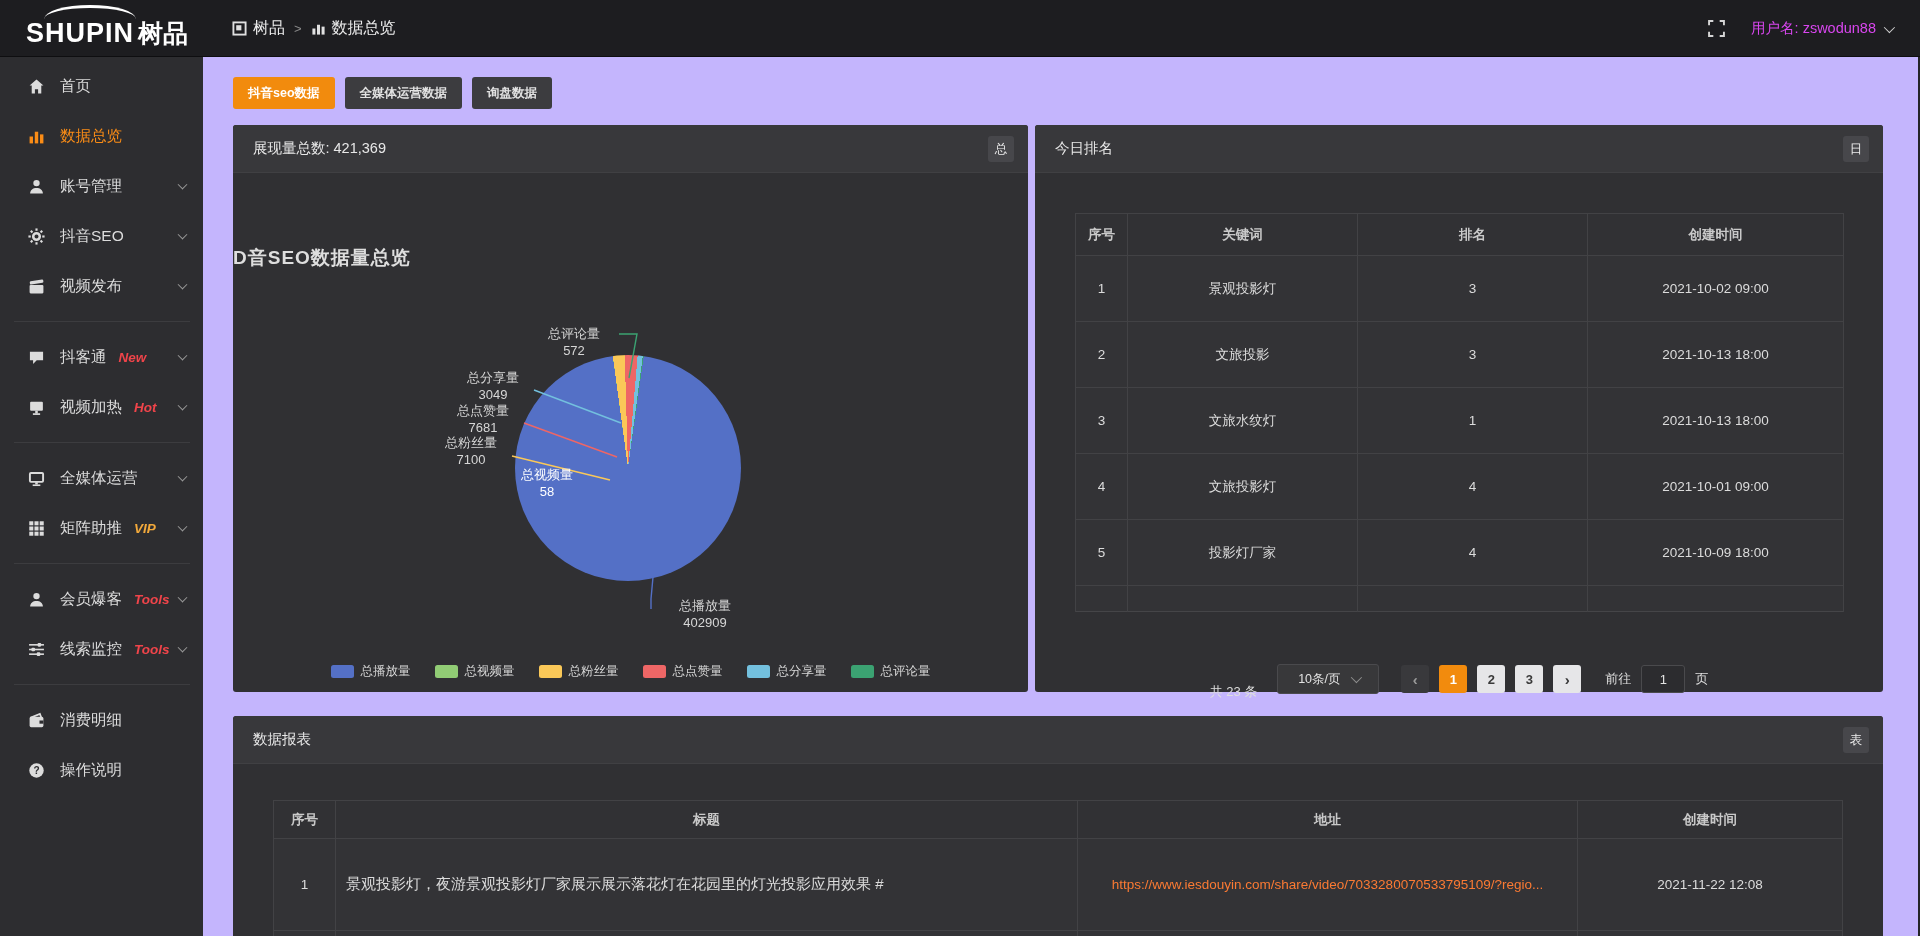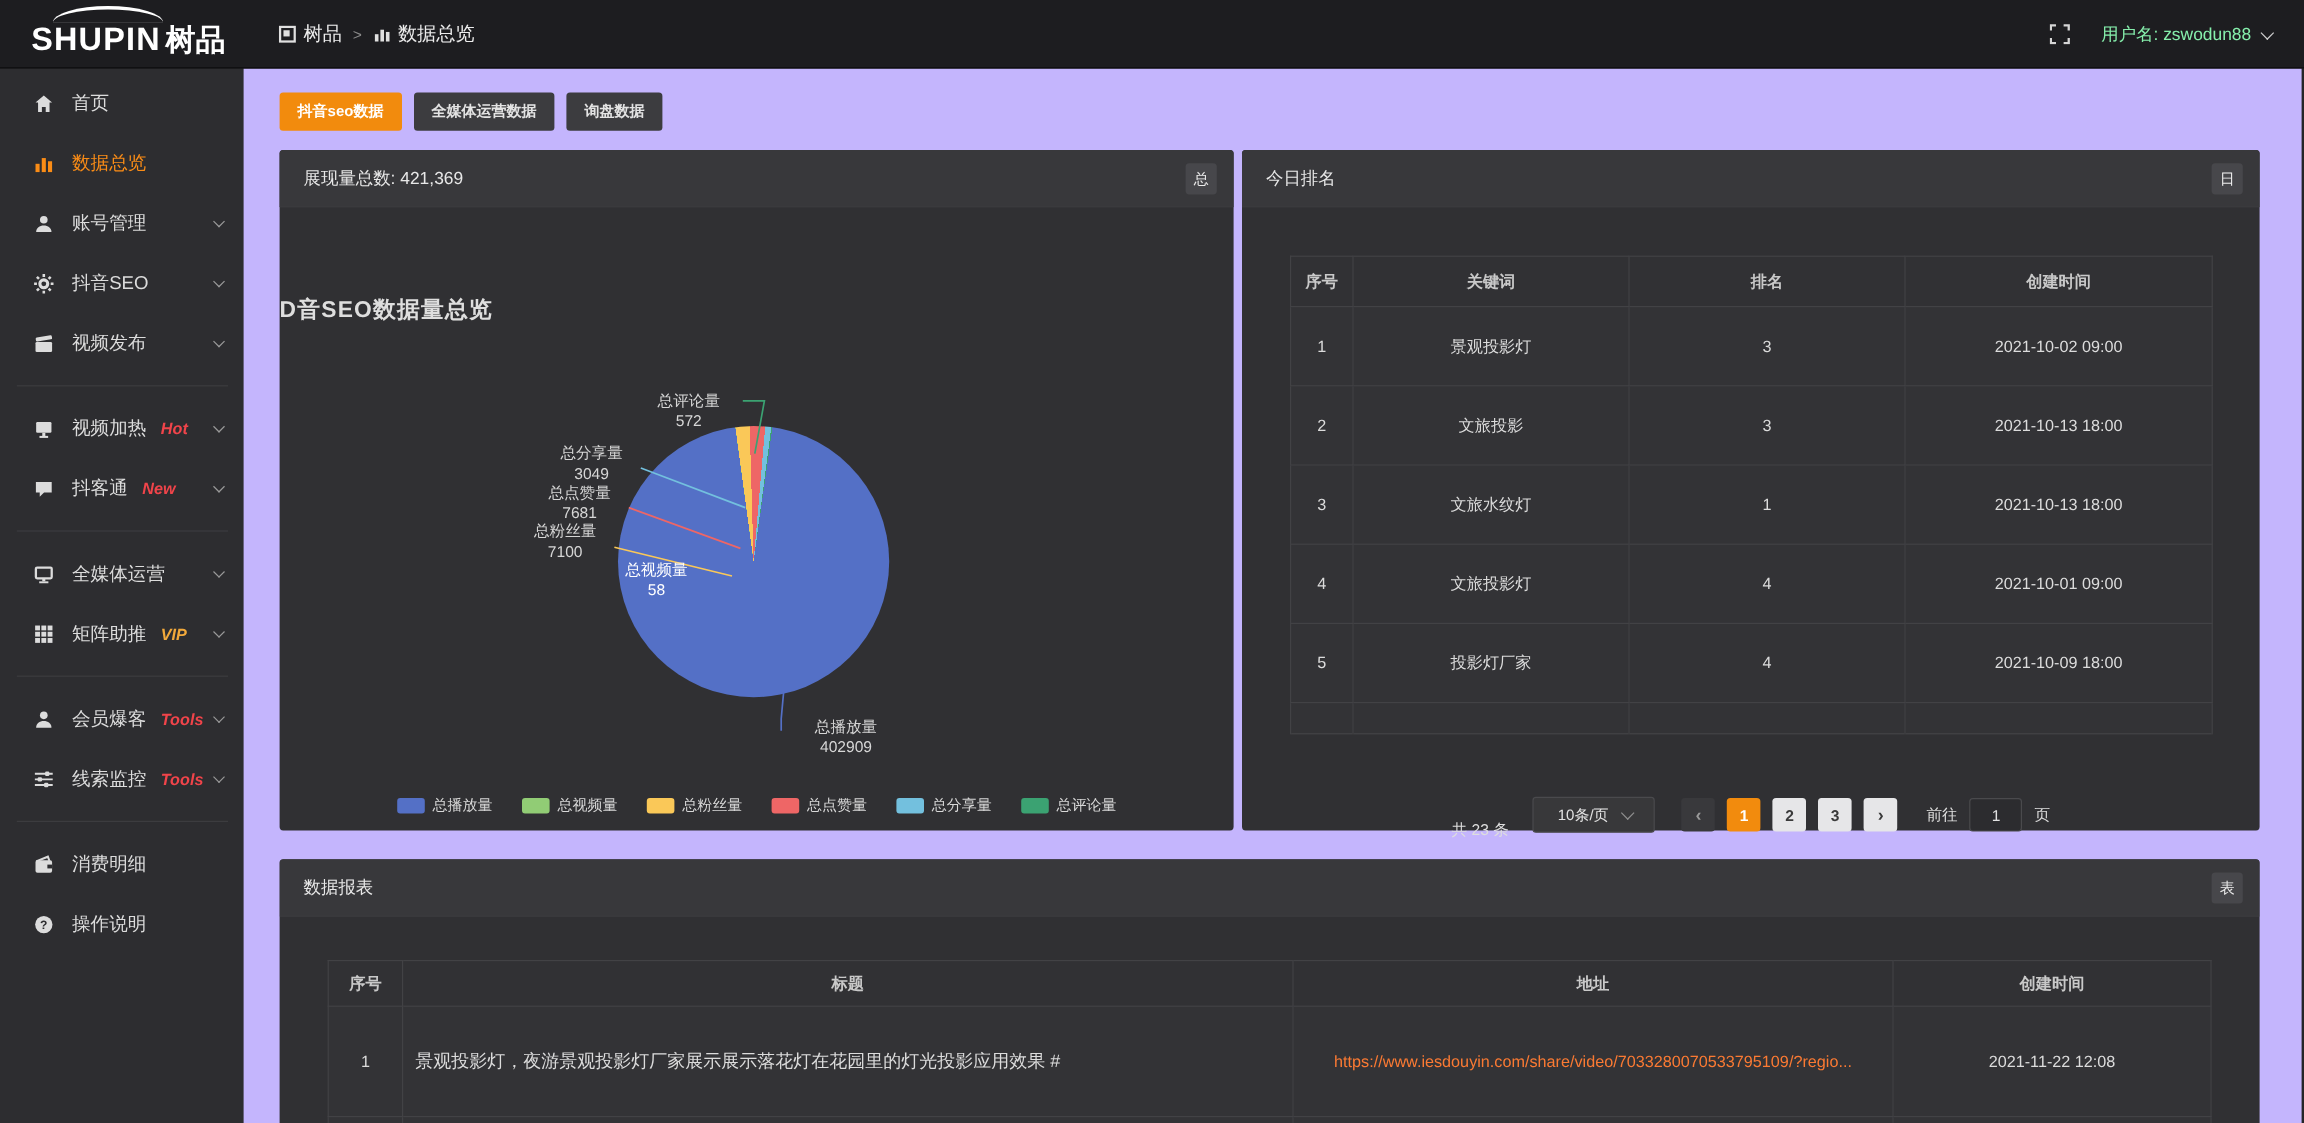--- a/index.html
+++ b/index.html
@@ -17,21 +17,21 @@
                letter-spacing:0px; white-space:nowrap; }
   .logo-en { letter-spacing:1px; }
   .logo-cn { font-size:25px; margin-left:4px; }
   .breadcrumb { position:absolute; left:232px; top:0; height:57px; display:flex; align-items:center;
                 gap:9px; color:#ececec; font-size:16px; }
   .crumb { display:flex; align-items:center; gap:6px; }
   .crumb-sep { color:#8a8a8a; font-size:13px; }
   .bc-icon { width:15px; height:15px; color:#e0e0e0; }
   .header-right { position:absolute; right:28px; top:0; height:57px; display:flex; align-items:center; gap:26px; }
   .fs-icon { width:17px; height:17px; color:#d5d5d5; cursor:pointer; }
-  .user-box { display:flex; align-items:center; gap:8px; color:#86efac; font-size:14.5px; cursor:pointer; }
+  .user-box { display:flex; align-items:center; gap:8px; color:#d946ef; font-size:14.5px; cursor:pointer; }
   .caret-down { width:8px; height:8px; border-right:1.6px solid #cfcfcf; border-bottom:1.6px solid #cfcfcf;
                 transform:rotate(45deg) translateY(-2px); }
 
   
   .sidebar { position:absolute; left:0; top:57px; width:205px; height:879px; background:#2d2d30;
              border-right:1px solid #222224; }
   .menu { list-style:none; padding-top:4px; }
   .menu-item { position:relative; height:50px; display:flex; align-items:center; padding-left:28px;
                color:#dcdcdc; font-size:15.5px; cursor:pointer; }
   .menu-item .mi-icon { width:17px; height:17px; margin-right:15px; flex:0 0 auto; }
@@ -202,34 +202,34 @@
           <svg class="mi-icon" viewBox="0 0 16 16">
             <rect x="1.5" y="6.5" width="13" height="8" rx="1" fill="currentColor"></rect>
             <rect x="1.7" y="2.2" width="12.8" height="3.2" rx="1" fill="currentColor" transform="rotate(-9 8 4)"></rect>
           </svg>
           <span>视频发布</span>
           <span class="menu-chevron"></span>
         </li>
         <li class="menu-divider"></li>
         <li class="menu-item">
           <svg class="mi-icon" viewBox="0 0 16 16">
+            <path d="M1.8 2.5h12.4v8.2H8.2l-3.4 3.4v-3.4H1.8z" fill="currentColor"></path>
+          </svg>
+          <span>抖客通</span>
+          <span class="menu-badge badge-red">New</span>
+          <span class="menu-chevron"></span>
+        </li>
+        <li class="menu-item">
+          <svg class="mi-icon" viewBox="0 0 16 16">
             <rect x="2" y="2.5" width="12" height="8.5" rx="1" fill="currentColor"></rect>
             <rect x="6.8" y="11" width="2.4" height="2.6" fill="currentColor"></rect>
             <rect x="4.6" y="13.4" width="6.8" height="1.6" fill="currentColor"></rect>
           </svg>
           <span>视频加热</span>
           <span class="menu-badge badge-red">Hot</span>
-          <span class="menu-chevron"></span>
-        </li>
-        <li class="menu-item">
-          <svg class="mi-icon" viewBox="0 0 16 16">
-            <path d="M1.8 2.5h12.4v8.2H8.2l-3.4 3.4v-3.4H1.8z" fill="currentColor"></path>
-          </svg>
-          <span>抖客通</span>
-          <span class="menu-badge badge-red">New</span>
           <span class="menu-chevron"></span>
         </li>
         <li class="menu-divider"></li>
         <li class="menu-item">
           <svg class="mi-icon" viewBox="0 0 16 16">
             <rect x="1.8" y="2.8" width="12.4" height="8.4" rx="1" fill="none" stroke="currentColor" stroke-width="1.8"></rect>
             <rect x="6.8" y="11.4" width="2.4" height="2.2" fill="currentColor"></rect>
             <rect x="4.4" y="13.6" width="7.2" height="1.5" fill="currentColor"></rect>
           </svg>
           <span>全媒体运营</span>

